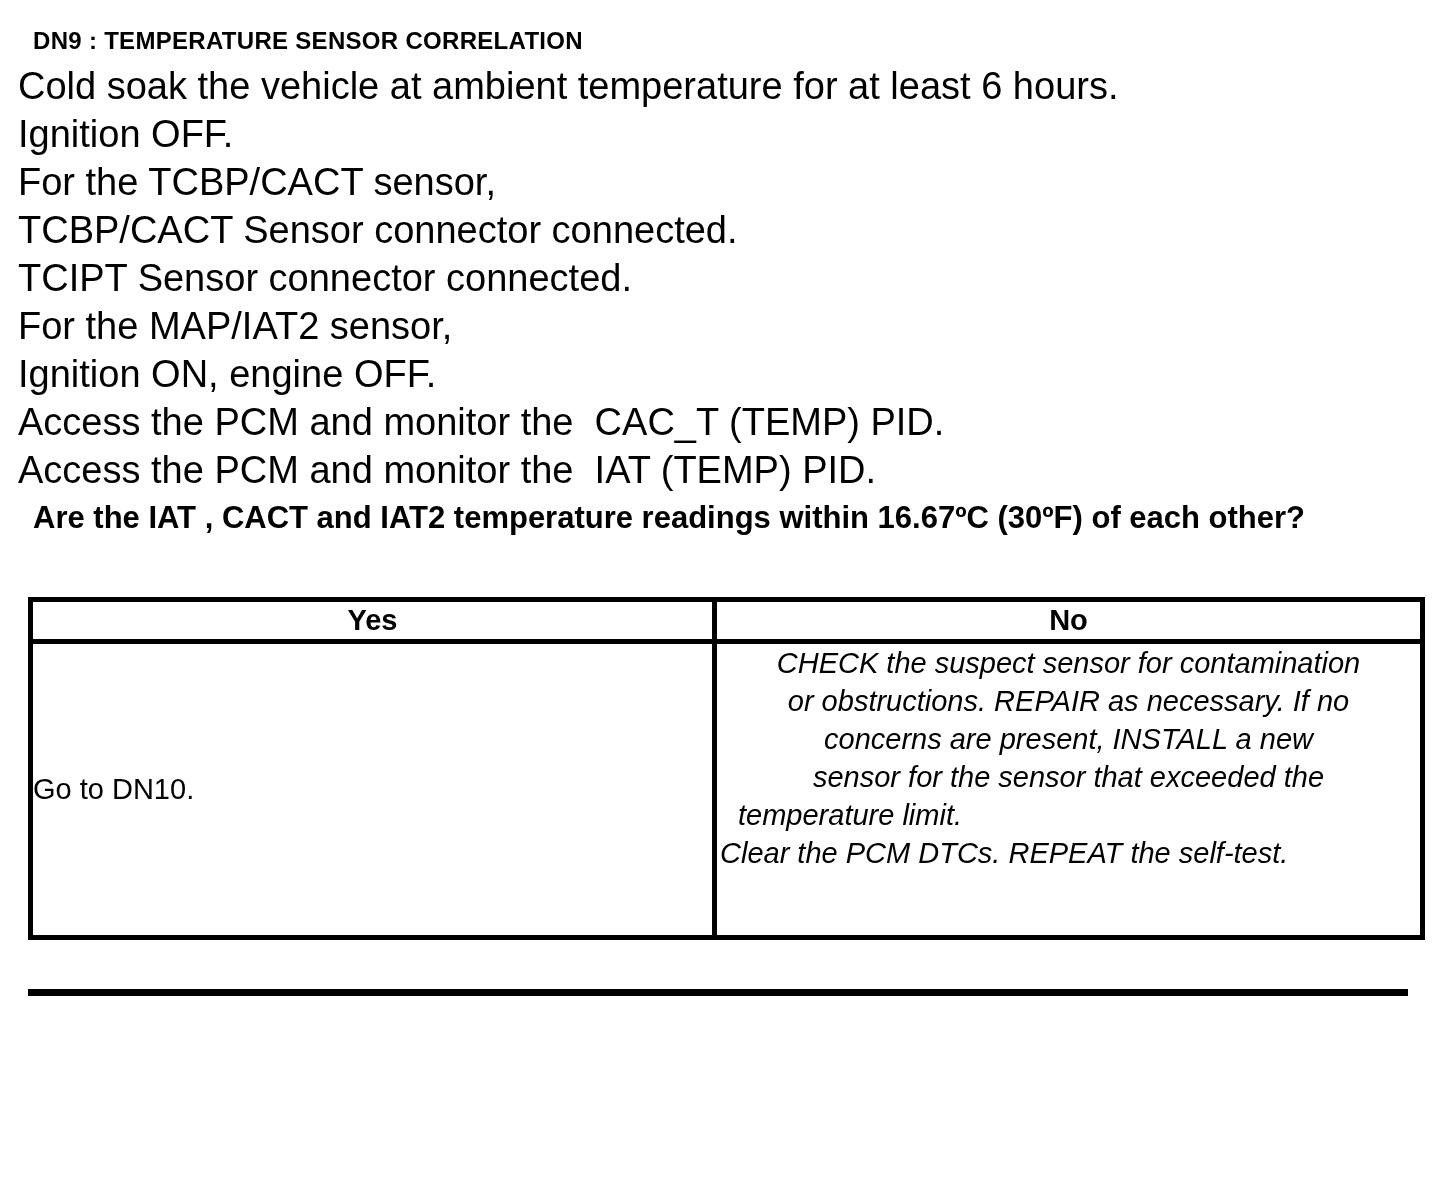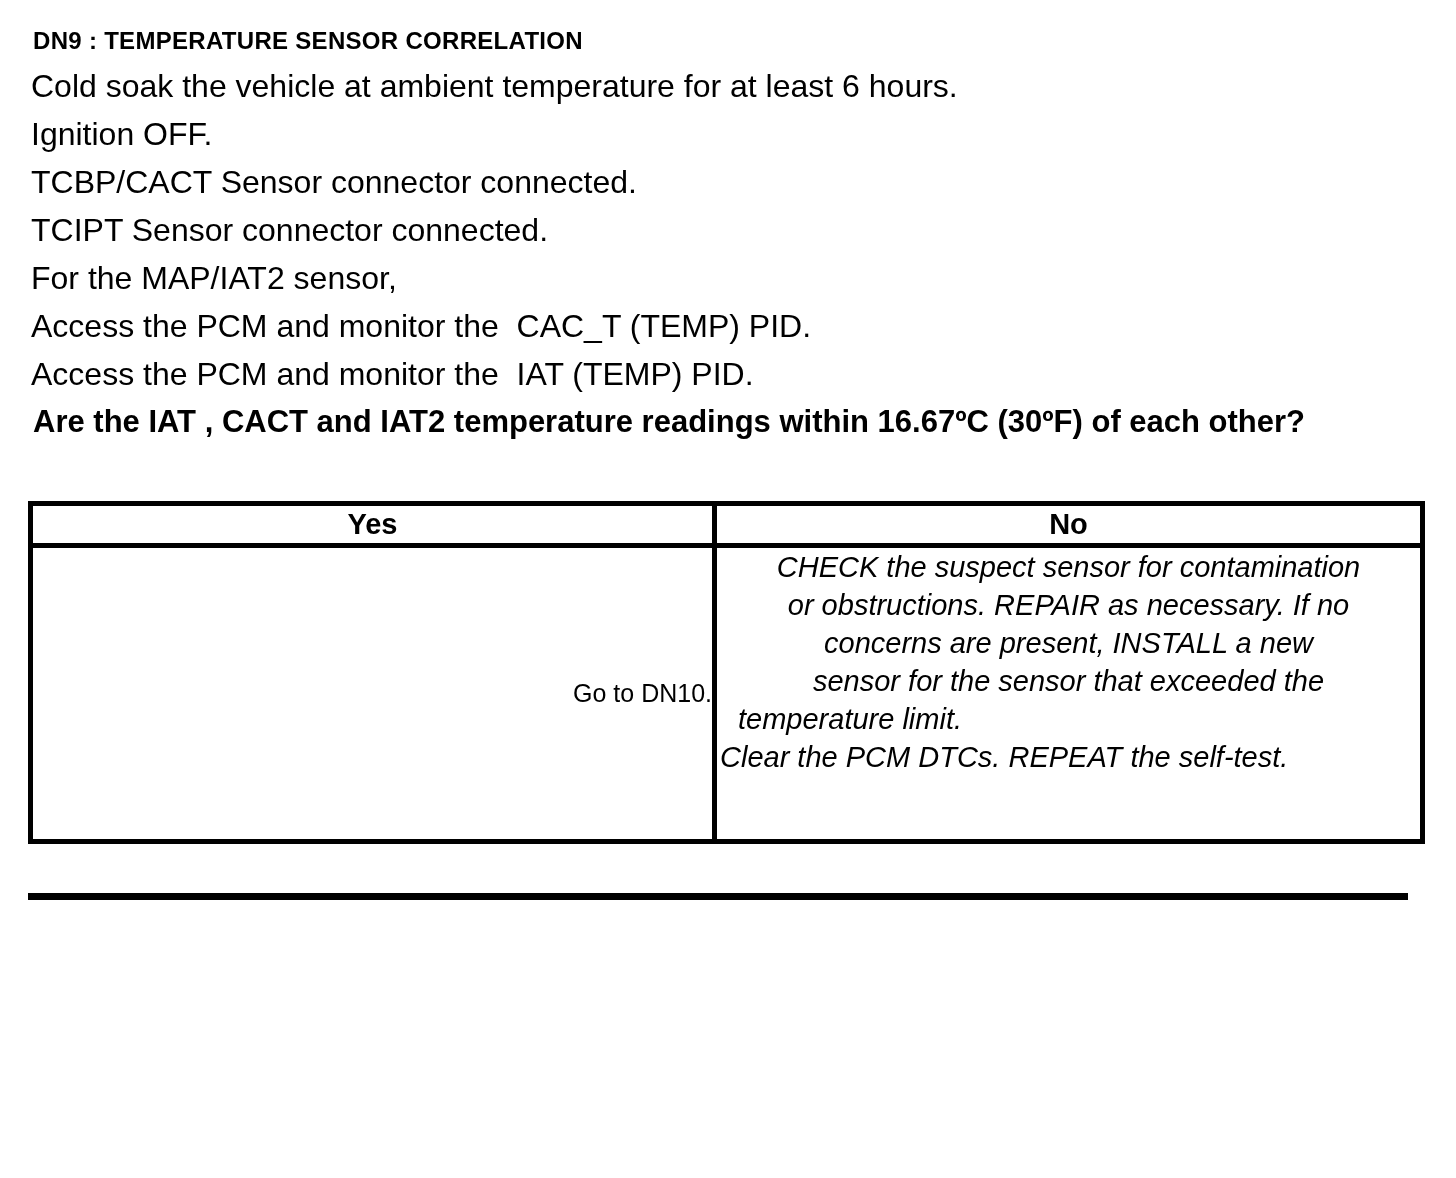--- a/index.html
+++ b/index.html
@@ -13,22 +13,22 @@
   }
   .page-title {
     margin: 26px 0 6px 33px;
     font-size: 24px;
     line-height: 30px;
     font-weight: bold;
     letter-spacing: 0.3px;
     white-space: pre-wrap;
   }
   .steps {
-    margin: 0 0 0 31px;
-    font-size: 32px;
+    margin: 0 0 0 18px;
+    font-size: 38px;
     line-height: 48px;
   }
   .step { white-space: pre-wrap; }
   .question {
     margin: 0 0 0 33px;
     font-size: 31px;
     line-height: 48px;
     font-weight: bold;
     white-space: pre-wrap;
   }
@@ -45,22 +45,22 @@
     height: 37px;
     padding: 0;
     font-size: 29px;
     font-weight: bold;
     text-align: center;
     vertical-align: middle;
   }
   td.yes-cell {
     height: 291px;
     padding: 0;
-    font-size: 25px;
-    text-align: right;
+    font-size: 29px;
+    text-align: left;
     vertical-align: middle;
   }
   td.no-cell {
     height: 291px;
     padding: 0 3px;
     font-size: 29px;
     vertical-align: top;
   }
   .no-line { line-height: 38px; white-space: pre-wrap; font-style: italic; }
   .no-line.center { text-align: center; }
@@ -75,23 +75,25 @@
 </head>
 <body>
 
 <div>
 
   <div class="page-title">DN9 : TEMPERATURE SENSOR CORRELATION</div>
 
   <div class="steps">
     <div class="step">Cold soak the vehicle at ambient temperature for at least 6 hours.</div>
     <div class="step">Ignition OFF.</div>
+    <div class="step">For the TCBP/CACT sensor,</div>
     <div class="step">TCBP/CACT Sensor connector connected.</div>
     <div class="step">TCIPT Sensor connector connected.</div>
     <div class="step">For the MAP/IAT2 sensor,</div>
+    <div class="step">Ignition ON, engine OFF.</div>
     <div class="step">Access the PCM and monitor the  CAC_T (TEMP) PID.</div>
     <div class="step">Access the PCM and monitor the  IAT (TEMP) PID.</div>
   </div>
 
   <div class="question">Are the IAT , CACT and IAT2 temperature readings within 16.67ºC (30ºF) of each other?</div>
 
   <table class="decision">
     <colgroup>
       <col style="width:684px">
       <col style="width:708px">

